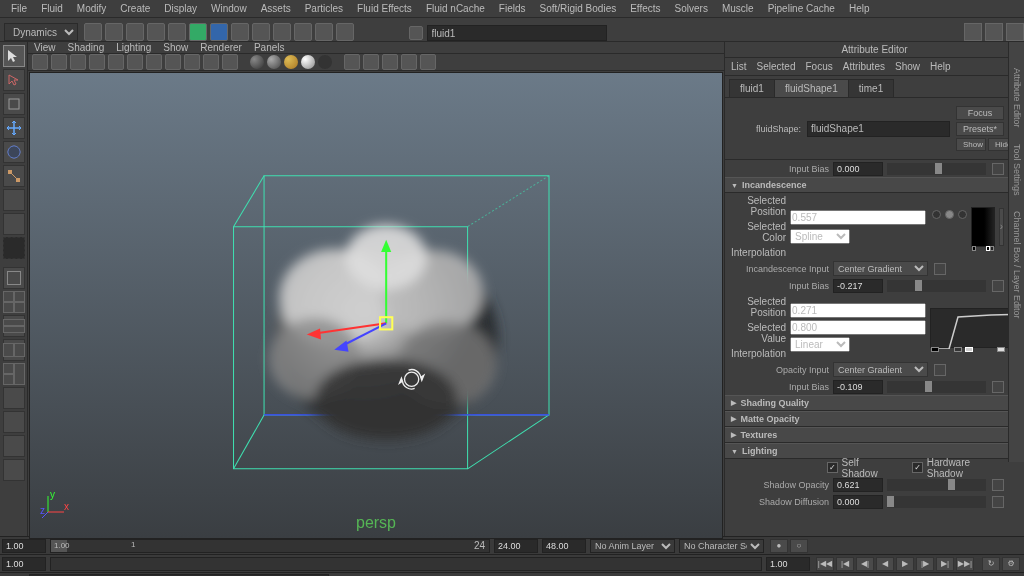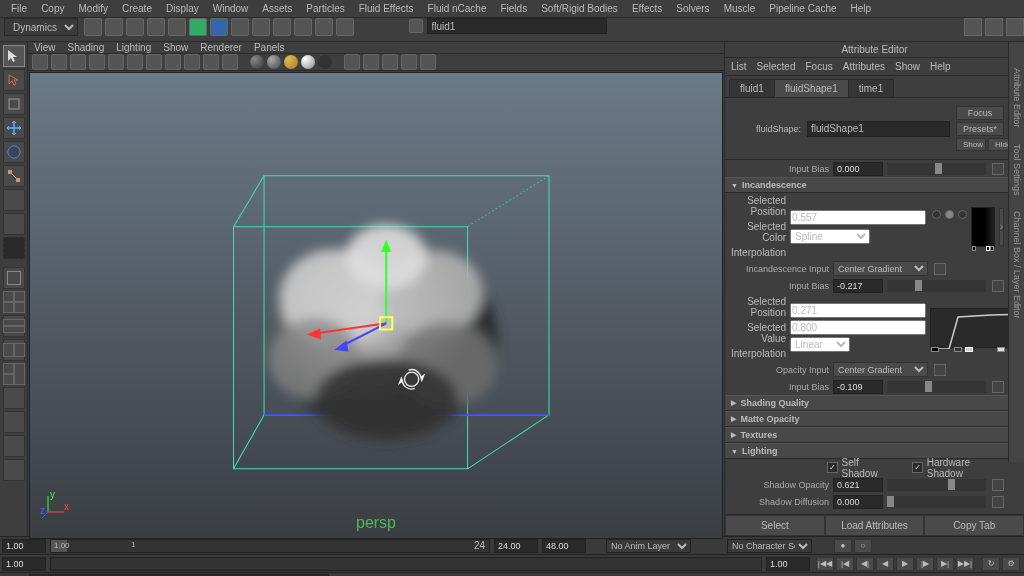--- a/index.html
+++ b/index.html
@@ -1,19 +1,19 @@
 <!DOCTYPE html>
 <html><head>
 <meta charset="utf-8">
 <style>
 *{margin:0;padding:0;box-sizing:border-box;font-family:Tahoma,Arial,sans-serif;font-size:10px;color:#bbb;user-select:none}
 body{background:#444;width:1024px;height:576px;overflow:hidden;position:relative}
 .menubar{background:#3e3e3e;height:18px;display:flex;align-items:center;padding:0 4px;border-bottom:1px solid #2a2a2a}
 .menubar span{padding:2px 7px;cursor:default}
-.shelf{background:#3e3e3e;height:24px;display:flex;align-items:flex-start;border-bottom:1px solid #2a2a2a}
+.shelf{background:#3e3e3e;height:24px;display:flex;align-items:flex-end;border-bottom:1px solid #2a2a2a}
 .shelf select{background:#3a3a3a;color:#bbb;border:1px solid #2a2a2a;height:18px;font-size:10px;margin-left:4px;padding:0 4px}
 .shelf .icons{display:flex;gap:3px;margin-left:6px}
 .shelf .icon{width:18px;height:18px;background:#555;border:1px solid #666;border-radius:2px}
 .shelf .path{margin-left:auto;margin-right:300px;display:flex;align-items:center;gap:4px}
 .shelf input{background:#2a2a2a;color:#bbb;border:1px solid #222;height:16px;width:180px;padding:0 4px;font-size:10px}
 .shelf .rbtn{width:18px;height:18px;background:#555;border:1px solid #666;margin-left:3px}
 .main{display:flex;height:494px}
 .toolbox{width:28px;background:#3e3e3e;border-right:1px solid #2a2a2a;padding-top:3px;display:flex;flex-direction:column;align-items:center;gap:2px}
 .tool{width:22px;height:22px;background:#4a4a4a;border:1px solid #333;display:flex;align-items:center;justify-content:center;position:relative}
 .tool.sel{border-color:#888;background:#555}
@@ -60,30 +60,30 @@
 .ramp-row .nav{width:14px;height:38px;background:#4a4a4a;border:1px solid #333;display:flex;align-items:center;justify-content:center;color:#888}
 .dots{display:flex;gap:4px;margin-left:4px}
 .dots span{width:9px;height:9px;border-radius:50%;background:#333;border:1px solid #666}
 .ae-foot{display:flex;border-top:1px solid #2a2a2a}
 .ae-foot button{flex:1;background:#4a4a4a;border:1px solid #333;color:#bbb;padding:4px;font-size:10px}
 .timeline{height:18px;background:#3a3a3a;border-top:1px solid #222;display:flex;align-items:center}
 .tl-num{background:#2a2a2a;border:1px solid #222;color:#ddd;width:44px;height:14px;padding:0 3px;font-size:9px;margin:0 2px}
 .tl-track{flex:1;height:14px;background:#333;border:1px solid #222;position:relative;margin:0 2px}
 .tl-ctrl{display:flex;gap:2px;margin:0 4px}
 .tl-ctrl button{width:18px;height:14px;background:#4a4a4a;border:1px solid #333;color:#bbb;font-size:8px;display:flex;align-items:center;justify-content:center}
-.tl-sel{background:#3a3a3a;border:1px solid #222;color:#bbb;font-size:9px;height:14px;width:85px;margin:0 18px}
+.tl-sel{background:#3a3a3a;border:1px solid #222;color:#bbb;font-size:9px;height:14px;width:85px;margin:0 2px}
 .cmdline{height:16px;background:#3a3a3a;border-top:1px solid #222;display:flex;align-items:center;padding:0 4px;gap:4px}
 .cmdline input{flex:1;max-width:300px;background:#2a2a2a;border:1px solid #222;color:#bbb;height:13px;font-size:9px;padding:0 3px}
 </style>
 </head>
 <body>
 
 <div class="menubar">
   <span>File</span>
-  <span>Copy</span>
+  <span>Fluid</span>
   <span>Modify</span>
   <span>Create</span>
   <span>Display</span>
   <span>Window</span>
   <span>Assets</span>
   <span>Particles</span>
   <span>Fluid Effects</span>
   <span>Fluid nCache</span>
   <span>Fields</span>
   <span>Soft/Rigid Bodies</span>
@@ -347,21 +347,21 @@
               <div class="dots">
                 <span></span>
                 <span style="background:#888"></span>
                 <span></span>
               </div>
             </div>
           <div style="display:flex;gap:2px">
               <div class="swatch" style="background:#000"></div>
               <div class="conn"></div>
             </div>
-          <select style="width:80px"><option>Spline</option></select>
+          <select style="width:60px"><option>Spline</option></select>
         </div>
         <div class="ramp" style="background:linear-gradient(90deg,#000 0%,#000 55%,#222 100%)">
             <div style="position:absolute;bottom:-5px;left:0;width:100%;height:5px;display:flex">
               <div style="width:8px;height:5px;background:#000;border:1px solid #888"></div>
               <div style="margin-left:50%;width:8px;height:5px;background:#000;border:1px solid #fff"></div>
               <div style="margin-left:auto;width:8px;height:5px;background:#222;border:1px solid #888"></div>
             </div>
           </div>
         <div class="nav">›</div>
       </div>
@@ -441,25 +441,20 @@
           <span class="lbl">Shadow Diffusion</span>
           <input class="num" value="0.000" style="">
           <div class="slider">
             <div class="h" style="left:0"></div>
           </div>
           <div class="conn"></div>
         </div>
 
     </div>
 
-    <div class="ae-foot">
-      <button>Select</button>
-      <button>Load Attributes</button>
-      <button>Copy Tab</button>
-    </div>
   </div>
 </div>
 
 <div class="ae-side">
   <span>Attribute Editor</span>
   <span>Tool Settings</span>
   <span>Channel Box / Layer Editor</span>
 </div>
 
 <div class="timeline">

